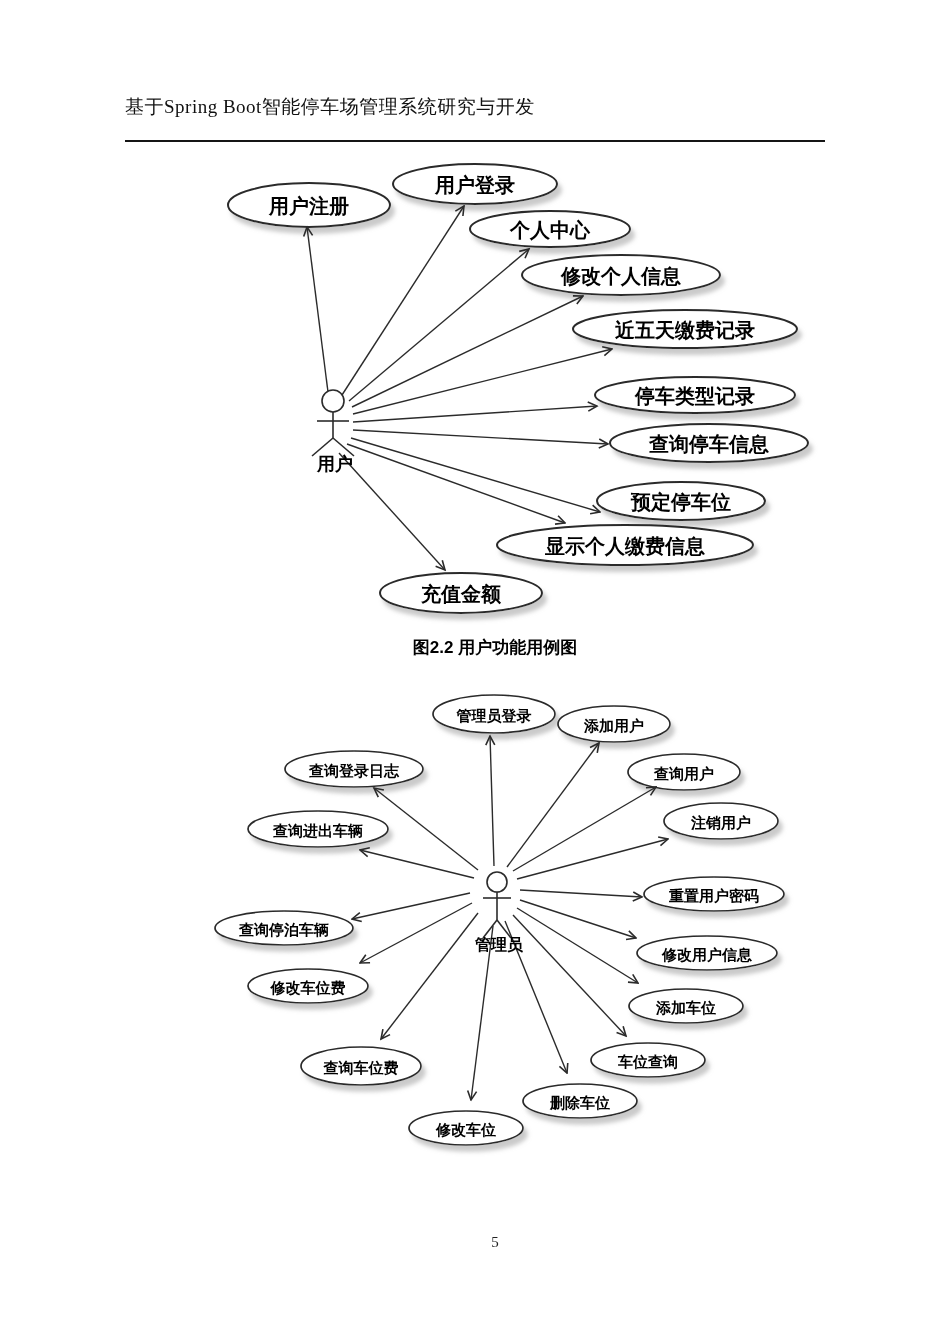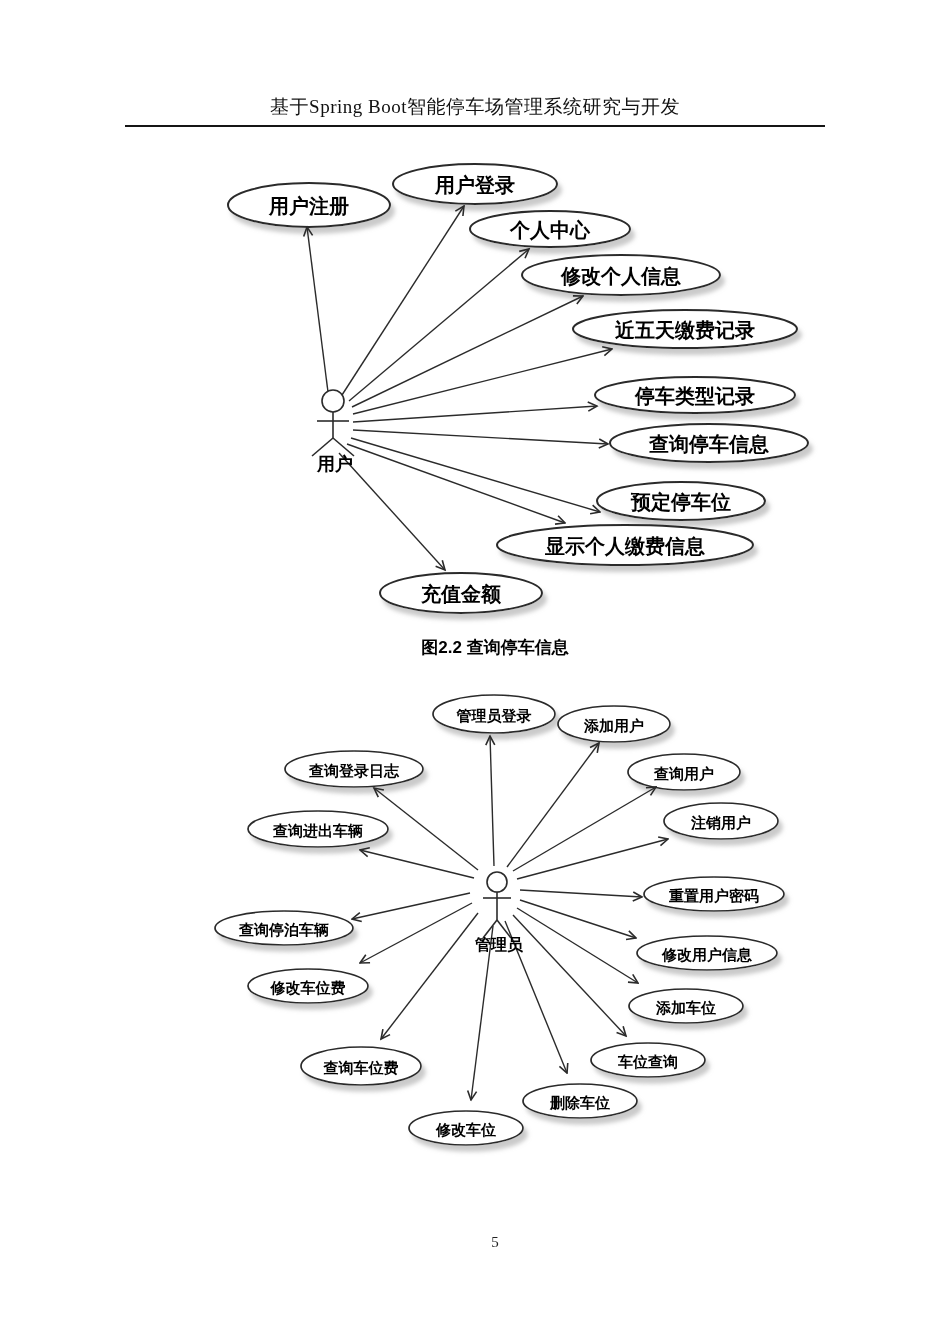--- a/index.html
+++ b/index.html
@@ -10,25 +10,25 @@
   }
   .page {
     position: relative;
     width: 950px; height: 1344px;
     background: #ffffff;
     overflow: hidden;
   }
   .doc-header {
     position: absolute;
     top: 94px; left: 125px; width: 700px;
-    text-align: center;
+    text-align: left;
     font-family: "Liberation Serif", serif;
     font-size: 19px;
     color: #111111;
-    padding-bottom: 5px;
+    padding-bottom: 20px;
     border-bottom: 2px solid #151515;
     letter-spacing: 0.5px;
   }
   #diagram-canvas {
     position: absolute;
     top: 0; left: 0;
     width: 950px; height: 1344px;
   }
   .caption {
     position: absolute;
@@ -210,15 +210,15 @@
           <circle cx="497" cy="882" r="10" fill="#ffffff"></circle>
           <line x1="497" y1="892" x2="497" y2="920"></line>
           <line x1="483" y1="898" x2="511" y2="898"></line>
           <line x1="497" y1="920" x2="483" y2="938"></line>
           <line x1="497" y1="920" x2="511" y2="938"></line>
           <text x="499" y="944" text-anchor="middle" dominant-baseline="central" font-size="16" fill="#000000" stroke="none">管理员</text>
         </g>
       </g>
     </svg>
 
-  <div class="caption caption-1">图2.2 查询停车信息</div>
+  <div class="caption caption-1">图2.2 用户功能用例图</div>
   <div class="page-number">5</div>
 </div>
 
 </body></html>

